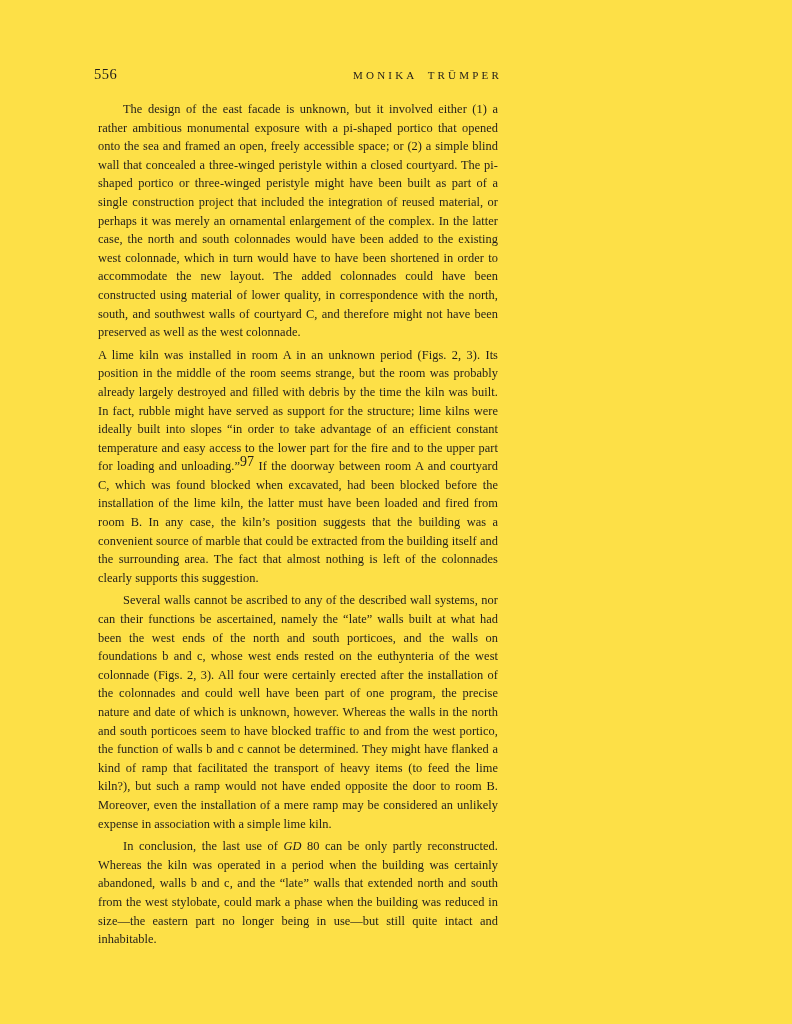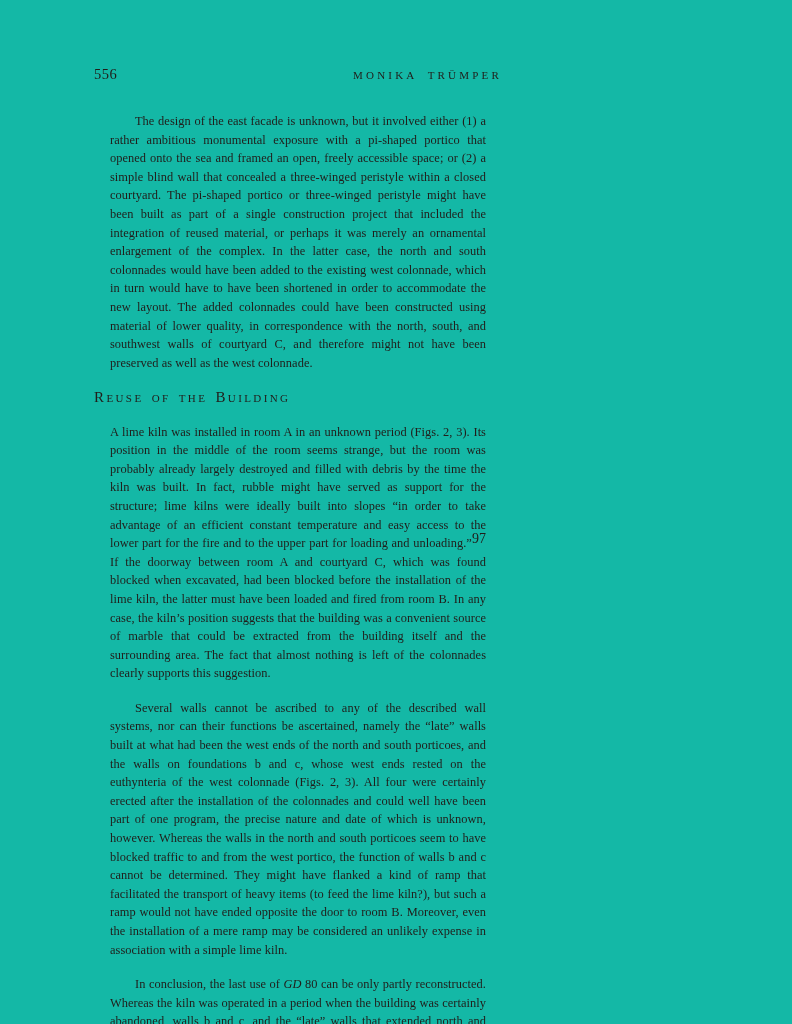--- a/index.html
+++ b/index.html
@@ -4,21 +4,21 @@
 <style>
   html, body {
     margin: 0;
     padding: 0;
     background: #ffffff;
   }
   .page {
     position: relative;
     width: 792px;
     height: 1024px;
-    background: #14b8a6;
+    background: #fde047;
     overflow: hidden;
     color: #211d1a;
     font-family: "Liberation Serif", "DejaVu Serif", serif;
     -webkit-font-smoothing: antialiased;
   }
   .running-head {
     position: absolute;
     left: 94px;
     top: 66px;
     width: 408px;
@@ -41,21 +41,21 @@
     position: absolute;
     left: 94px;
     top: 96px;
     width: 408px;
     font-size: 12.4px;
     line-height: 18.6px;
     text-align: justify;
     letter-spacing: 0.05px;
   }
   .para {
-    margin: 16px;
+    margin: 4px;
     padding: 0;
   }
   .para.indented {
     text-indent: 25px;
   }
   .section-heading {
     margin: 17px 0 11px 0;
     font-size: 15px;
     font-weight: normal;
     font-variant: small-caps;
@@ -93,21 +93,20 @@
 
   <header class="running-head">
     <span class="page-number">556</span>
     <span class="author">MONIKA TRÜMPER</span>
   </header>
 
   <main class="body-col">
 
     <p class="para indented">The design of the east facade is unknown, but it involved either (1) a rather ambitious monumental exposure with a pi-shaped portico that opened onto the sea and framed an open, freely accessible space; or (2) a simple blind wall that concealed a three-winged peristyle within a closed courtyard. The pi-shaped portico or three-winged peristyle might have been built as part of a single construction project that included the integration of reused material, or perhaps it was merely an ornamental enlargement of the complex. In the latter case, the north and south colonnades would have been added to the existing west colonnade, which in turn would have to have been shortened in order to accommodate the new layout. The added colonnades could have been constructed using material of lower quality, in correspondence with the north, south, and southwest walls of courtyard C, and therefore might not have been preserved as well as the west colonnade.</p>
 
-    <h2 class="section-heading">Reuse of the Building</h2>
 
     <p class="para"><span>A lime kiln was installed in room A in an unknown period (Figs. 2, 3). Its position in the middle of the room seems strange, but the room was probably already largely destroyed and filled with debris by the time the kiln was built. In fact, rubble might have served as support for the structure; lime kilns were ideally built into slopes “in order to take advantage of an efficient constant temperature and easy access to the lower part for the fire and to the upper part for loading and unloading.”</span><sup class="fn-ref">97</sup><span> If the doorway between room A and courtyard C, which was found blocked when excavated, had been blocked before the installation of the lime kiln, the latter must have been loaded and fired from room B. In any case, the kiln’s position suggests that the building was a convenient source of marble that could be extracted from the building itself and the surrounding area. The fact that almost nothing is left of the colonnades clearly supports this suggestion.</span></p>
 
     <p class="para indented">Several walls cannot be ascribed to any of the described wall systems, nor can their functions be ascertained, namely the “late” walls built at what had been the west ends of the north and south porticoes, and the walls on foundations b and c, whose west ends rested on the euthynteria of the west colonnade (Figs. 2, 3). All four were certainly erected after the installation of the colonnades and could well have been part of one program, the precise nature and date of which is unknown, however. Whereas the walls in the north and south porticoes seem to have blocked traffic to and from the west portico, the function of walls b and c cannot be determined. They might have flanked a kind of ramp that facilitated the transport of heavy items (to feed the lime kiln?), but such a ramp would not have ended opposite the door to room B. Moreover, even the installation of a mere ramp may be considered an unlikely expense in association with a simple lime kiln.</p>
 
     <p class="para indented"><span>In conclusion, the last use of </span><em class="gd-italic">GD</em><span> 80 can be only partly reconstructed. Whereas the kiln was operated in a period when the building was certainly abandoned, walls b and c, and the “late” walls that extended north and south from the west stylobate, could mark a phase when the building was reduced in size—the eastern part no longer being in use—but still quite intact and inhabitable.</span></p>
 
   </main>
 
 

